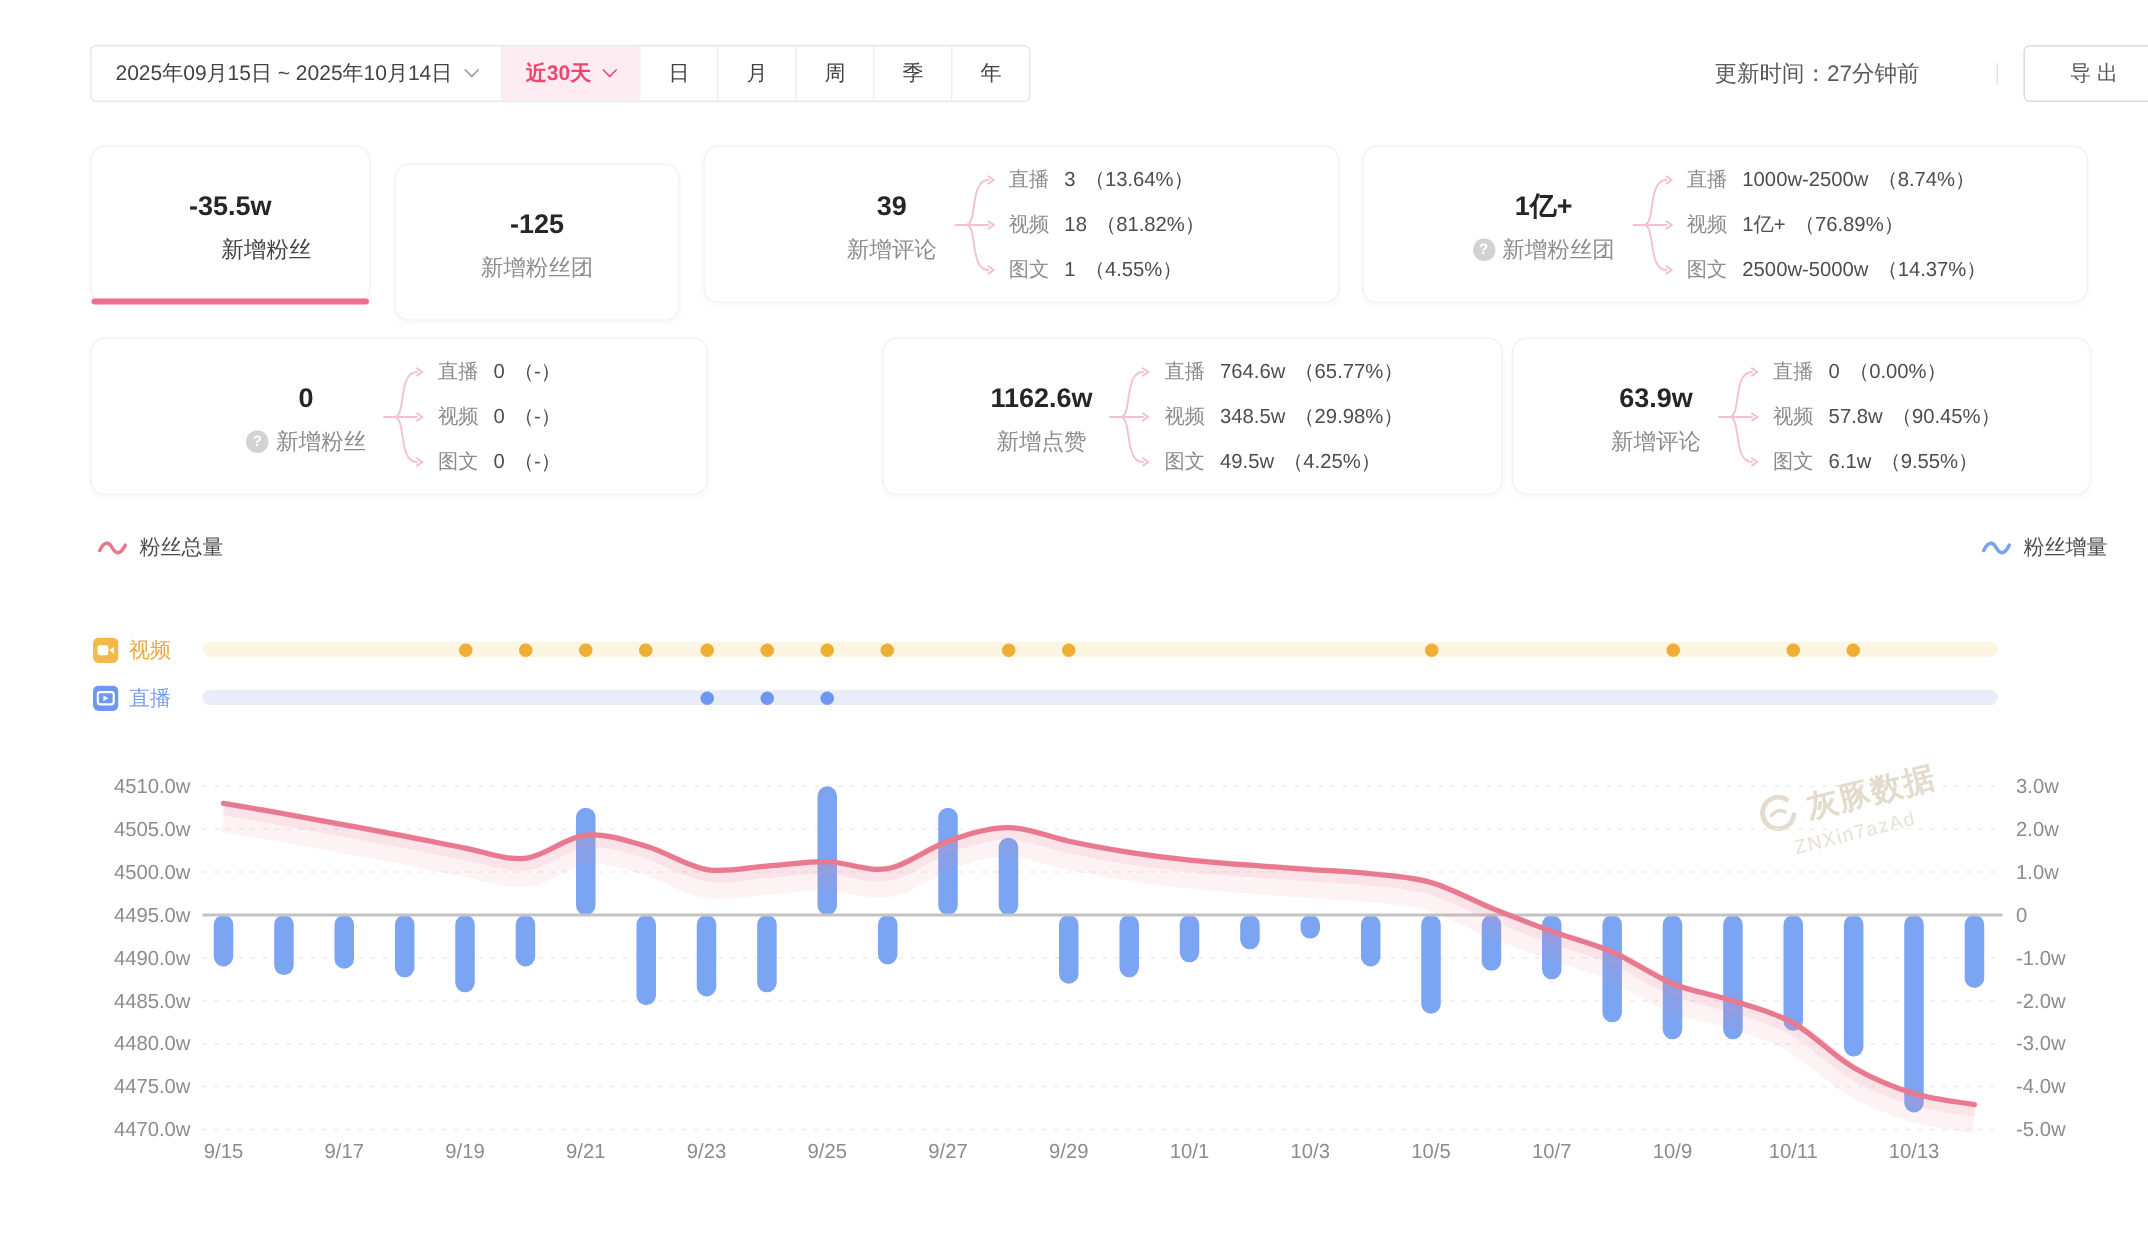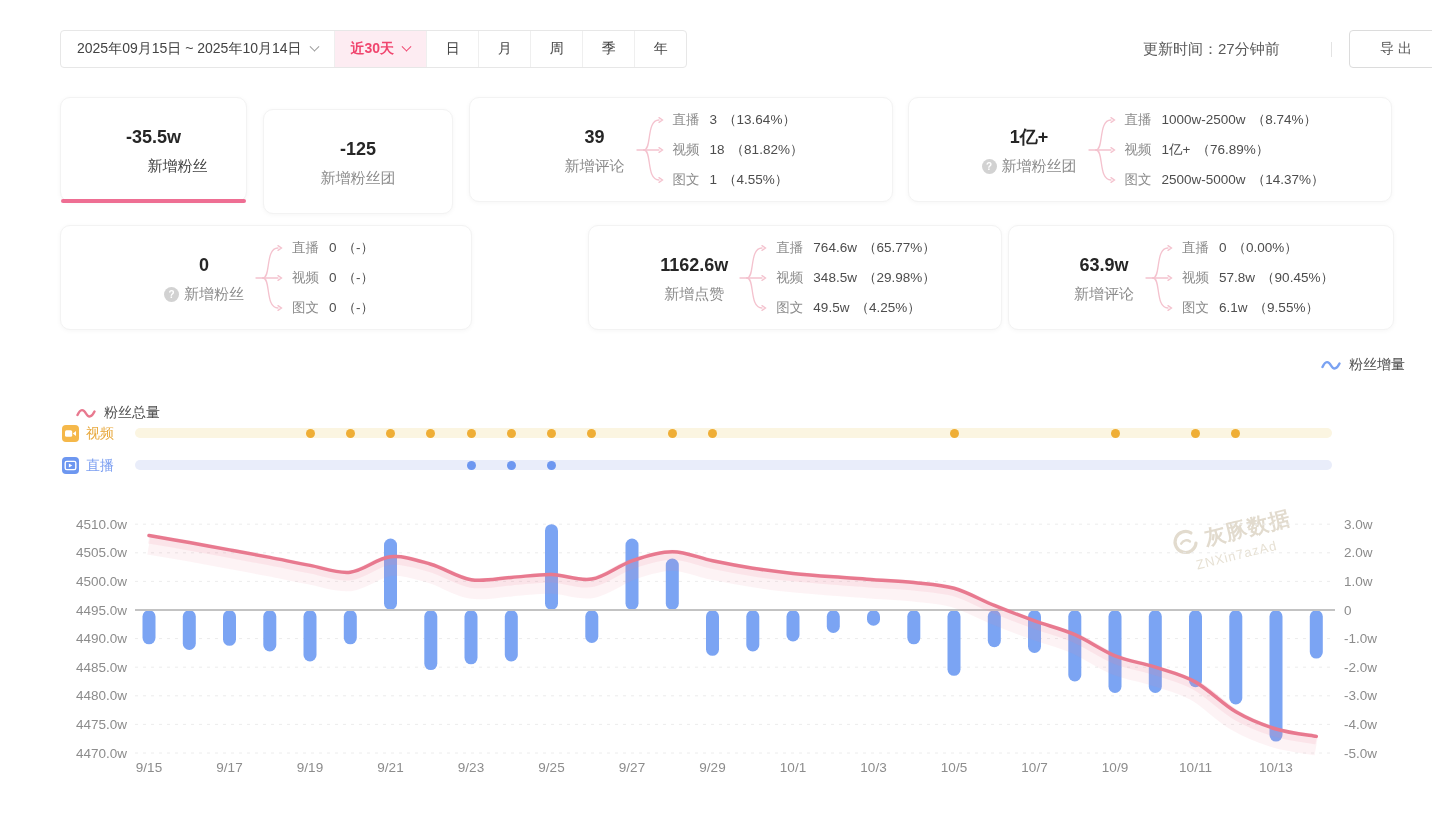--- a/index.html
+++ b/index.html
@@ -37,21 +37,21 @@
     font-weight:bold; display:inline-flex; align-items:center; justify-content:center; margin-right:5px; flex:none; }
   .bd-wrap { display:flex; align-items:center; }
   .bd-rows {}
   .bd-row { height:30px; display:flex; align-items:center; font-size:13.5px; white-space:nowrap; }
   .bd-row .bl { color:#8c8c8c; margin-right:10px; }
   .bd-row .bv { color:#4d4d4d; margin-right:6px; }
   .bd-row .bp { color:#4d4d4d; }
 
   
   .legend { top:356px; display:flex; align-items:center; gap:8px; font-size:14px; color:#4a4a4a; cursor:pointer; }
-  #legend-left { left:76px;margin-top:48px; }
+  #legend-left { left:65px; }
   #legend-right { right:27px; }
 
   
   .tl-row { left:0; width:1432px; height:18px; }
   #tl-video { top:424px; }
   #tl-live  { top:456px; }
   .tl-icon { position:absolute; left:62px; top:0.5px; }
   .tl-label { position:absolute; left:86px; top:0; font-size:14px; line-height:18px; }
   #tl-video .tl-label { color:#e8a93e; }
   #tl-live  .tl-label { color:#7b9ef1; }

